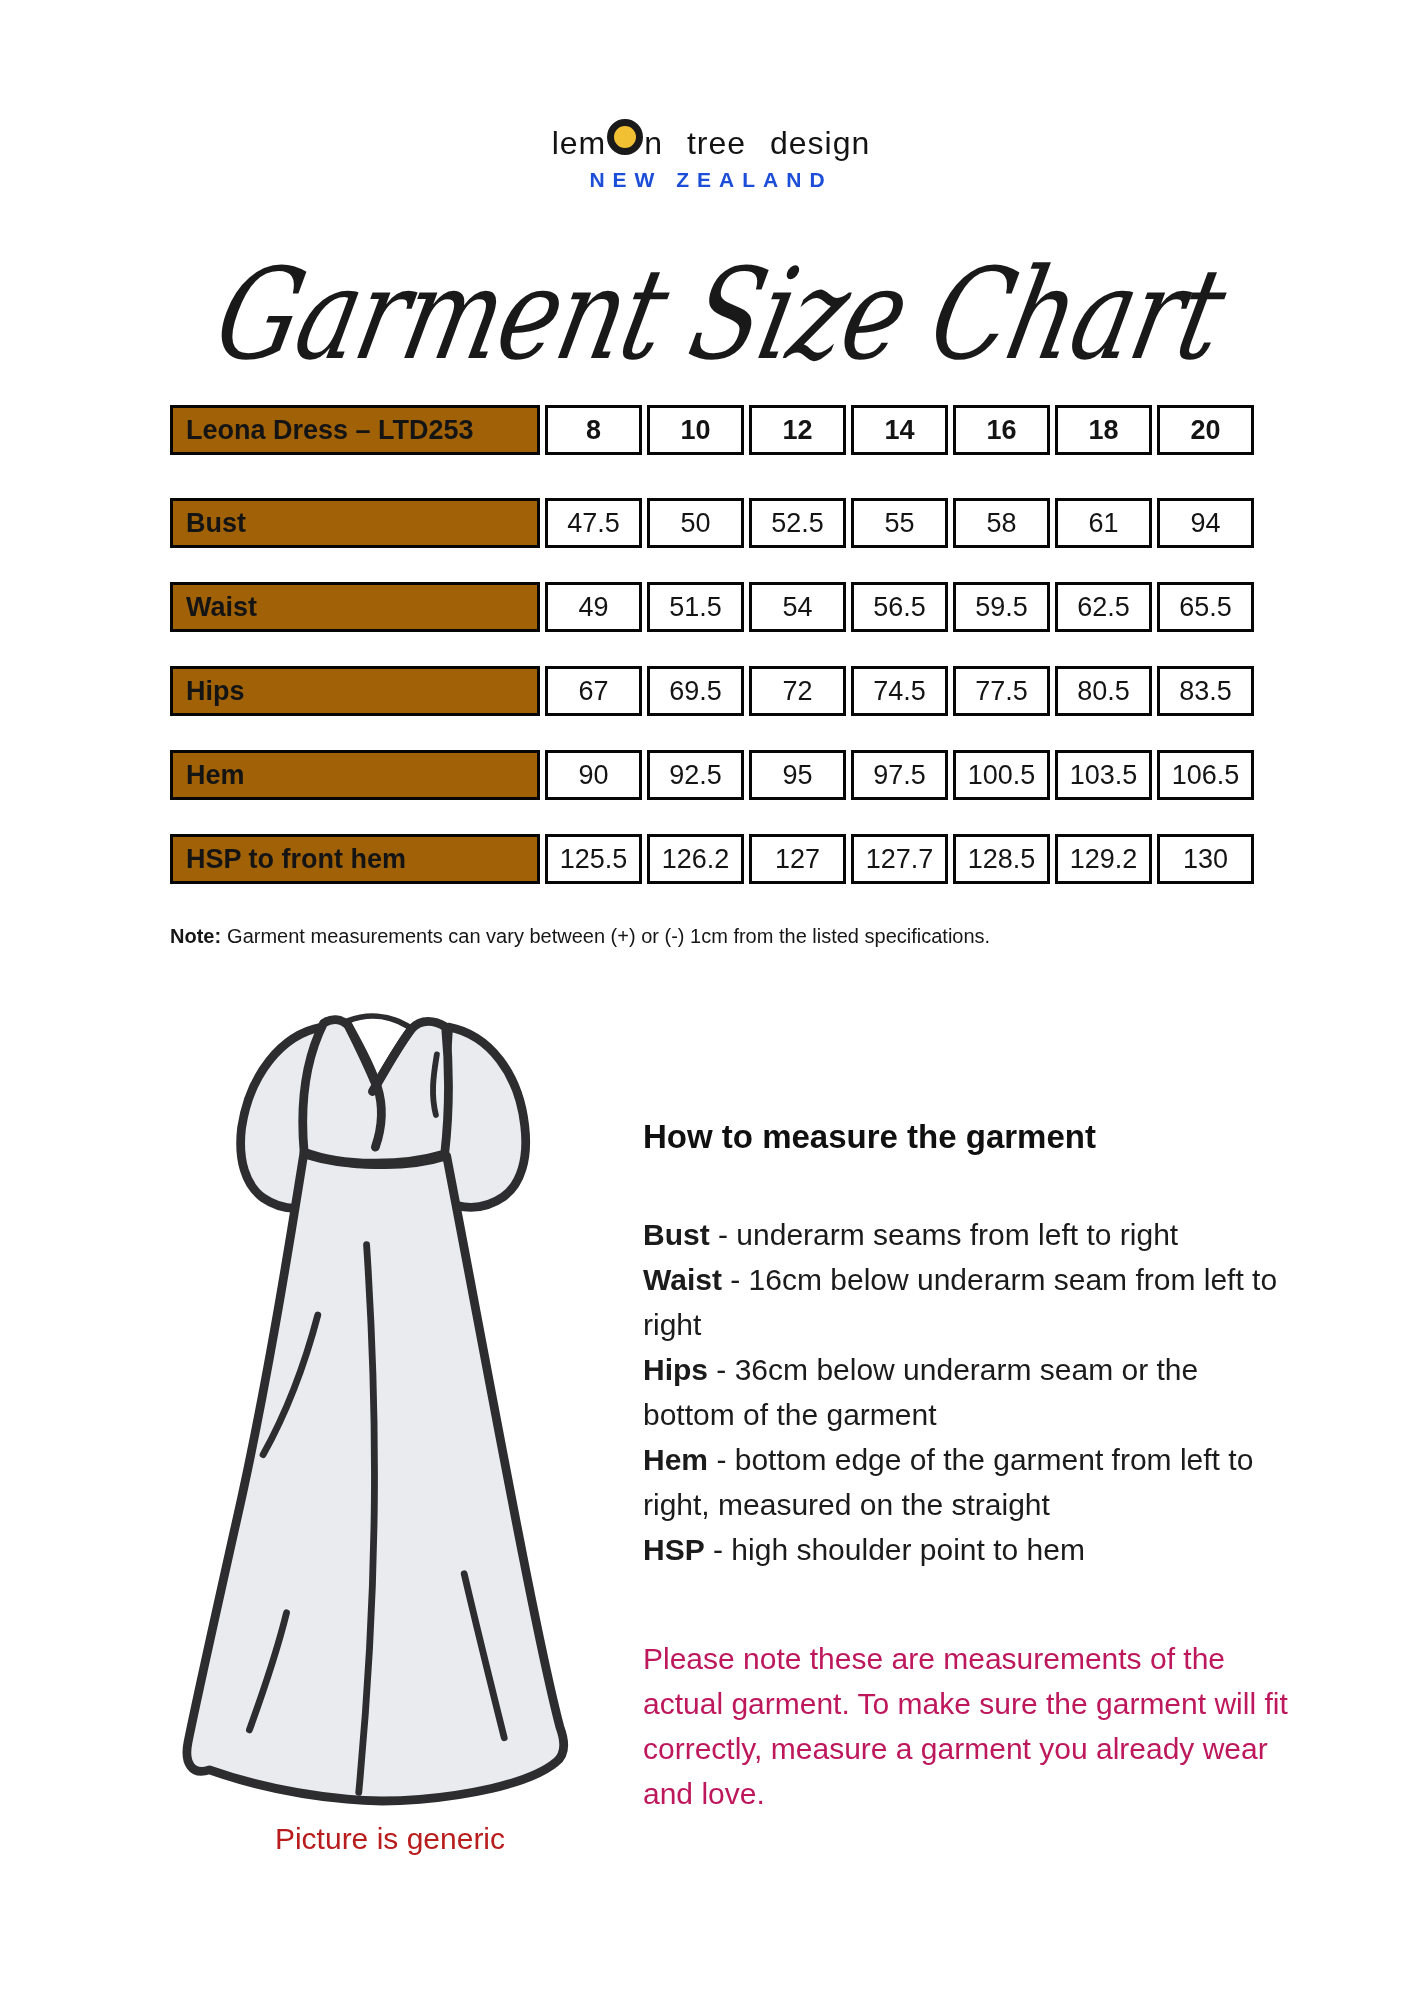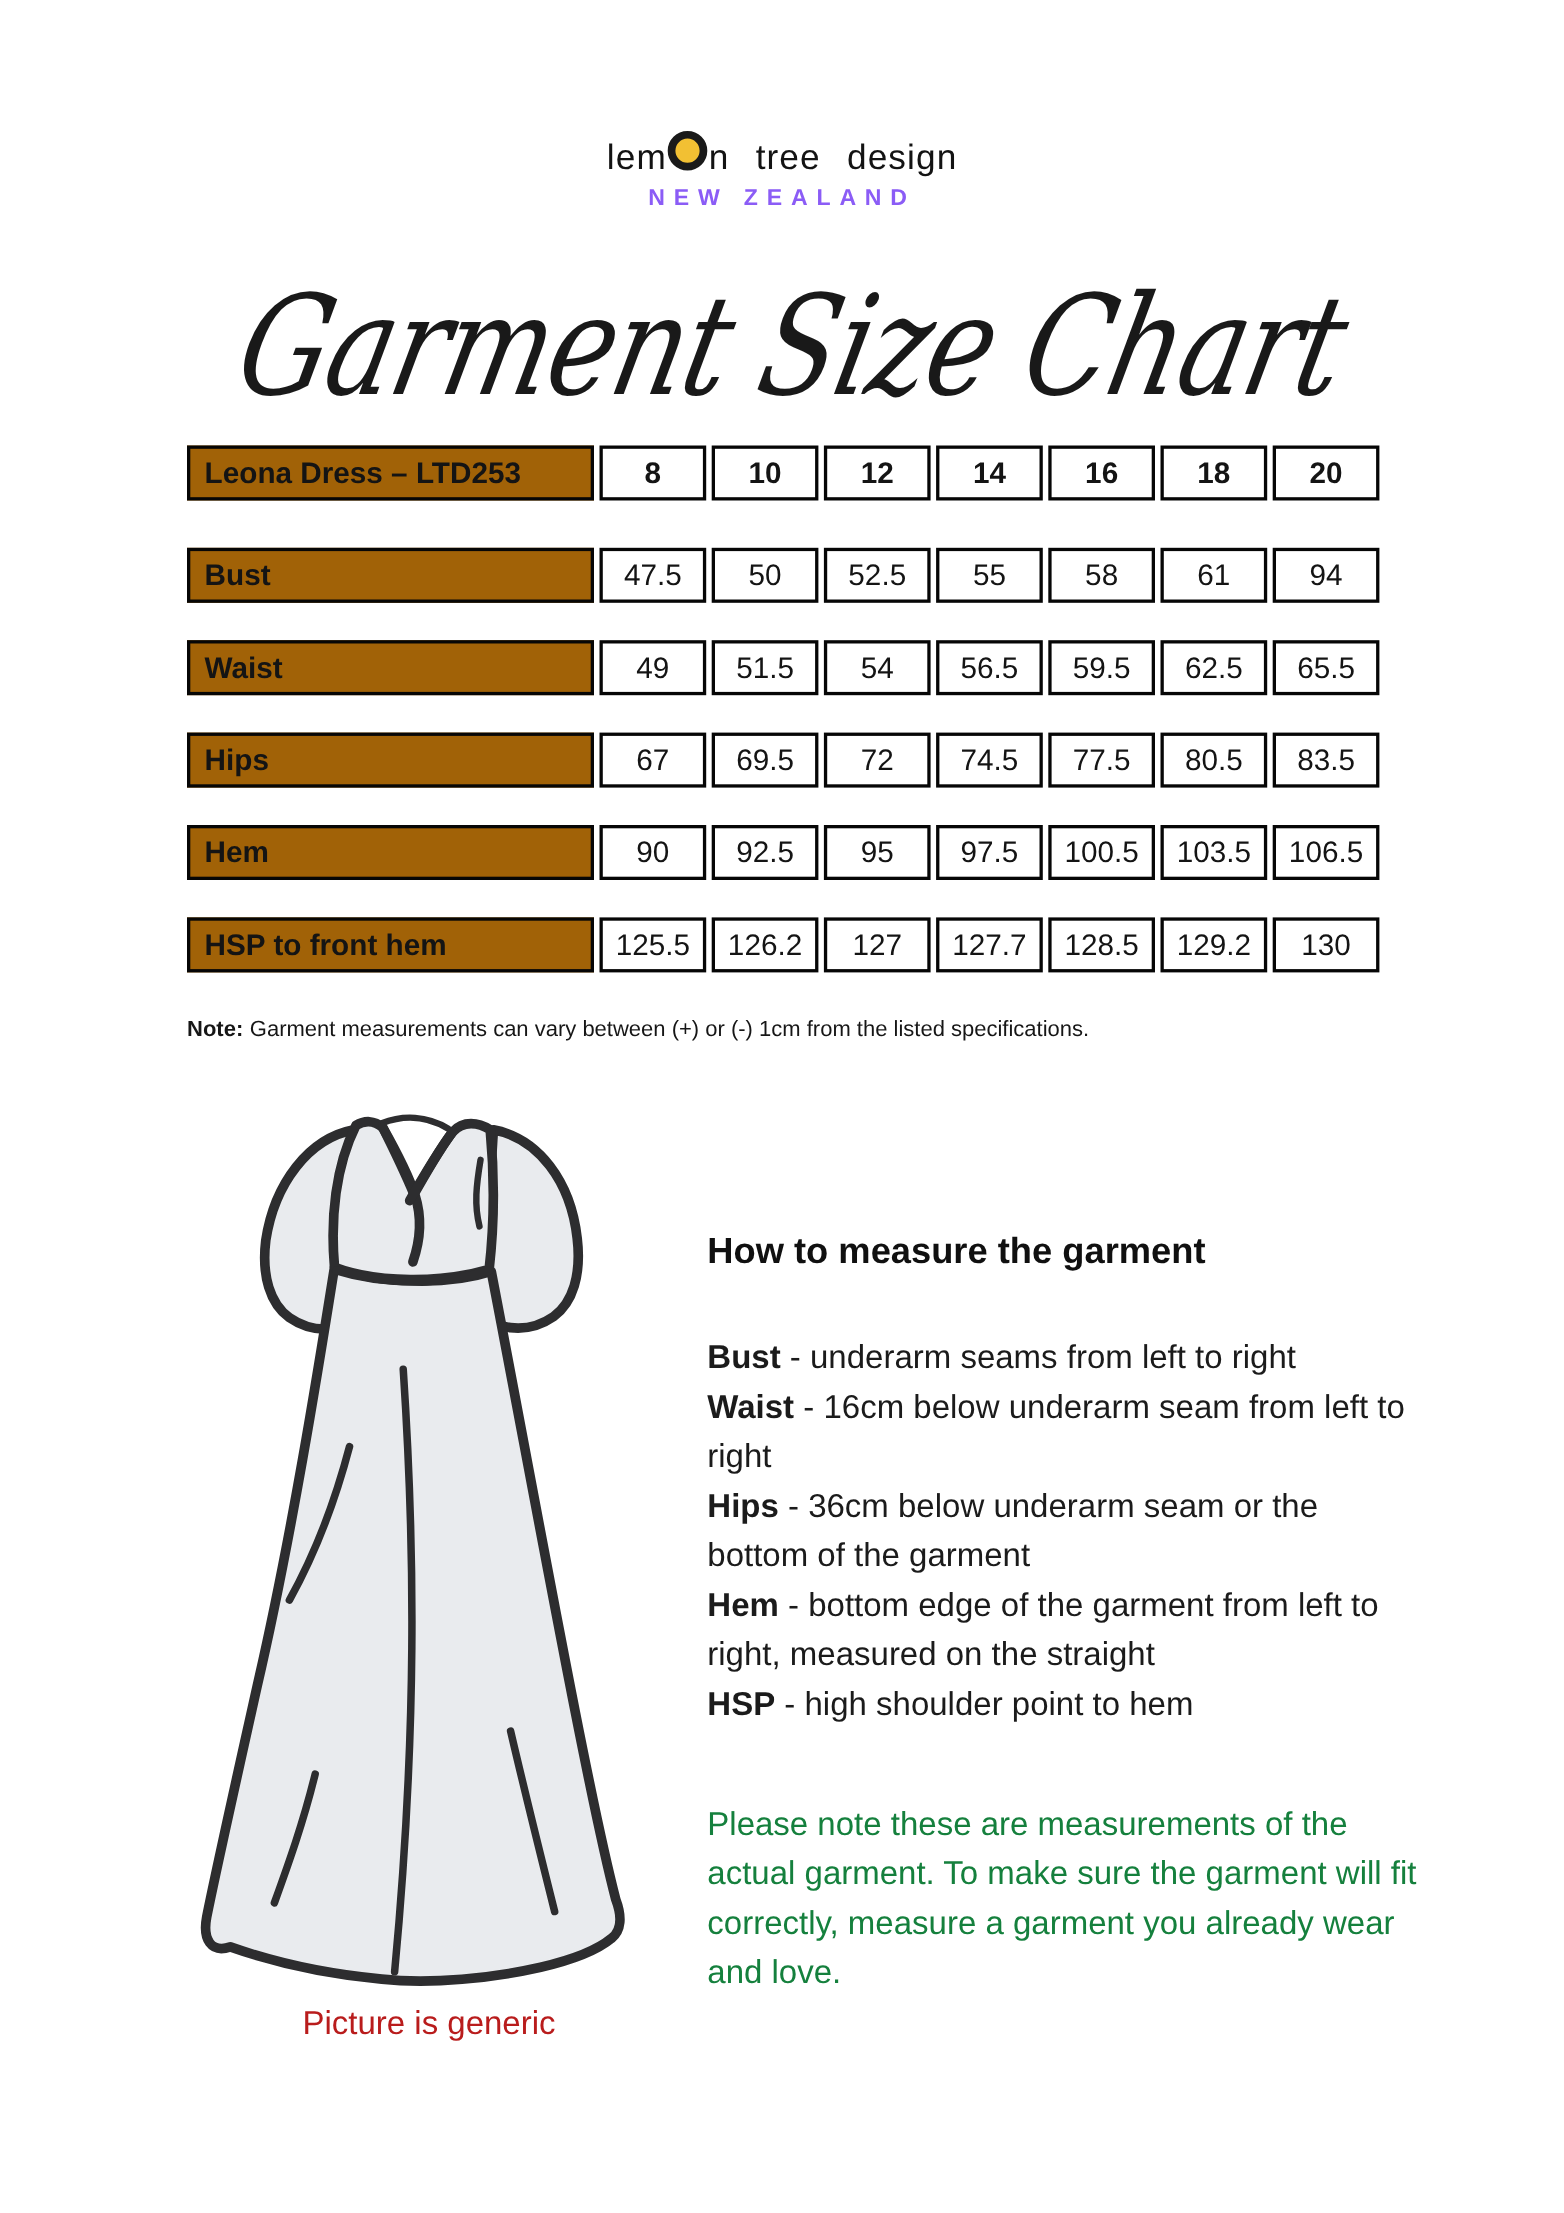--- a/index.html
+++ b/index.html
@@ -12,21 +12,21 @@
     overflow:hidden;
   }
   
   .logo{position:absolute;left:0;top:118px;width:100%;text-align:center;}
   .logo-line{font-size:32px;letter-spacing:1px;word-spacing:14px;color:#131313;font-weight:500;}
   .lemon-dot{
     display:inline-block;width:22px;height:22px;border-radius:50%;
     background:#F2C033;border:7px solid #1a1a1a;vertical-align:baseline;
     position:relative;top:1px;margin:0 1px;
   }
-  .logo-sub{margin-top:6px;font-size:21px;font-weight:bold;letter-spacing:8px;color:#8b5cf6;}
+  .logo-sub{margin-top:6px;font-size:21px;font-weight:bold;letter-spacing:8px;color:#1d4ed8;}
   
   .script-title{position:absolute;left:0;top:208px;width:100%;text-align:center;}
   .script-title svg{display:inline-block;}
   .script-text{
     font-family:"DejaVu Serif", serif;
     font-style:italic;
     font-size:126px;
     fill:#191919;
     letter-spacing:-2px;
   }
@@ -49,21 +49,21 @@
   .note{position:absolute;left:170px;top:925px;margin:0;font-size:20px;color:#161616;}
   .note b{margin-right:6px;}
   
   .dress{position:absolute;left:140px;top:988px;width:500px;margin:0;}
   .dress figcaption{margin-top:10px;text-align:center;font-size:30px;color:#b91c1c;}
   
   .guide{position:absolute;left:643px;top:1118px;width:648px;}
   .guide h2{margin:0;font-size:33px;font-weight:bold;color:#101010;}
   .guide-items{margin-top:56px;font-size:30px;line-height:45px;color:#1b1b1b;}
   .guide-item b{font-weight:bold;}
-  .guide-para{margin:64px 0 0 0;font-size:30px;line-height:45px;color:#15803d;}
+  .guide-para{margin:64px 0 0 0;font-size:30px;line-height:45px;color:#be185d;}
 </style>
 </head>
 <body>
 
 <div class="page">
 
   <header class="logo">
     <div class="logo-line"><span>lem</span><span class="lemon-dot"></span><span>n tree design</span></div>
     <div class="logo-sub">NEW ZEALAND</div>
   </header>

